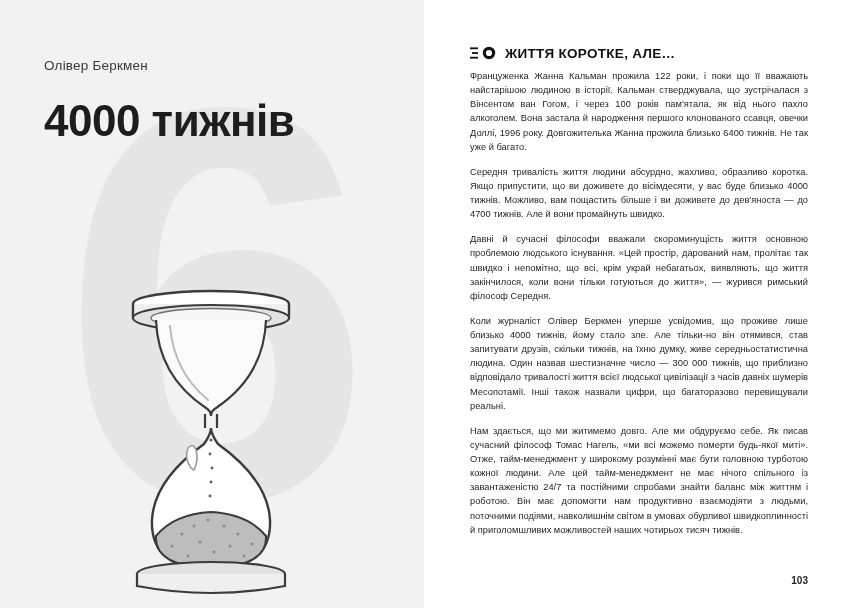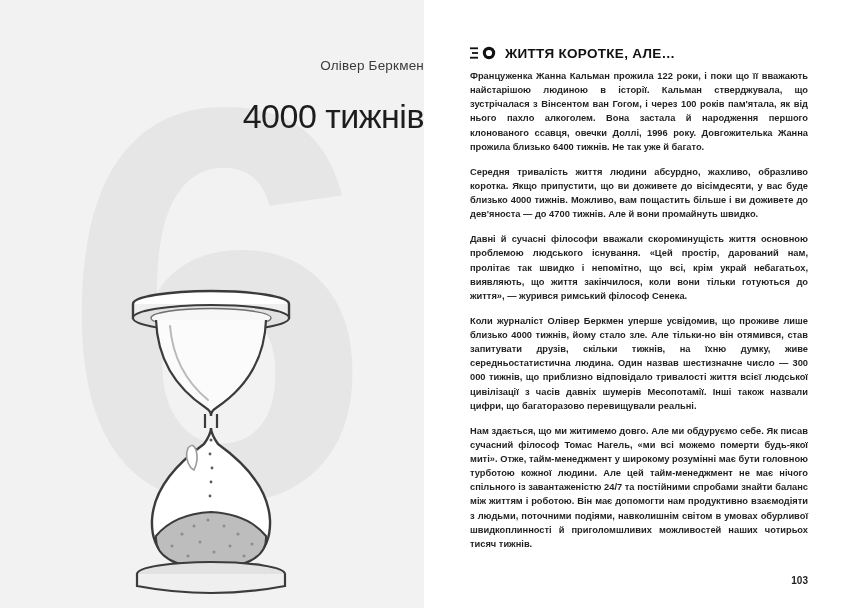--- a/index.html
+++ b/index.html
@@ -38,34 +38,33 @@
     font-weight: 700;
     color: #e6e6e6;
     line-height: 1;
     user-select: none;
     letter-spacing: -10px;
   }
   .left-text {
     position: relative;
     z-index: 3;
     padding: 58px 0 0 44px;
-    text-align: right;
   }
   .author {
     font-size: 13.5px;
     color: #3a3a3a;
     letter-spacing: .2px;
     margin-bottom: 26px;
   }
   .book-title {
-    font-size: 34px;
-    font-weight: 400;
+    font-size: 44px;
+    font-weight: 700;
     letter-spacing: -0.5px;
     color: #1d1d1d;
-    margin: 0 0 22px 12px;
+    margin: 0 0 22px 0;
     line-height: 1;
   }
   .subtitle {
     font-size: 16px;
     color: #2e2e2e;
     letter-spacing: .1px;
   }
   .hourglass {
     position: absolute;
     z-index: 2;
@@ -114,21 +113,20 @@
     color: #111;
     text-transform: uppercase;
   }
   .para {
     font-size: 9.3px;
     line-height: 1.52;
     text-align: justify;
     color: #231f20;
     margin: 0 0 11px 0;
     hyphens: auto;
-    font-weight: bold;
   }
   .page-number {
     position: absolute;
     right: 40px;
     bottom: 22px;
     font-size: 10px;
     font-weight: 700;
     color: #231f20;
   }
 </style>
@@ -202,21 +200,21 @@
           <circle cx="19" cy="7" r="3.1" fill="#fff"></circle>
           <rect x="0" y="1.4" width="8" height="1.8" fill="#111"></rect>
           <rect x="2" y="6.1" width="6" height="1.8" fill="#111"></rect>
           <rect x="0" y="10.8" width="8" height="1.8" fill="#111"></rect>
         </svg>
         <span class="chapter-title">ЖИТТЯ КОРОТКЕ, АЛЕ…</span>
       </div>
 
       <p class="para">Француженка Жанна Кальман прожила 122 роки, і поки що її вважають найстарішою людиною в історії. Кальман стверджувала, що зустрічалася з Вінсентом ван Гогом, і через 100 років пам'ятала, як від нього пахло алкоголем. Вона застала й народження першого клонованого ссавця, овечки Доллі, 1996 року. Довгожителька Жанна прожила близько 6400 тижнів. Не так уже й багато.</p>
       <p class="para">Середня тривалість життя людини абсурдно, жахливо, образливо коротка. Якщо припустити, що ви доживете до вісімдесяти, у вас буде близько 4000 тижнів. Можливо, вам пощастить більше і ви доживете до дев'яноста — до 4700 тижнів. Але й вони промайнуть швидко.</p>
-      <p class="para">Давні й сучасні філософи вважали скороминущість життя основною проблемою людського існування. «Цей простір, дарований нам, пролітає так швидко і непомітно, що всі, крім украй небагатьох, виявляють, що життя закінчилося, коли вони тільки готуються до життя», — журився римський філософ Сенека.</p>
+      <p class="para">Давні й сучасні філософи вважали скороминущість життя основною проблемою людського існування. «Цей простір, дарований нам, пролітає так швидко і непомітно, що всі, крім украй небагатьох, виявляють, що життя закінчилося, коли вони тільки готуються до життя», — журився римський філософ Середня.</p>
       <p class="para">Коли журналіст Олівер Беркмен уперше усвідомив, що проживе лише близько 4000 тижнів, йому стало зле. Але тільки-но він отямився, став запитувати друзів, скільки тижнів, на їхню думку, живе середньостатистична людина. Один назвав шестизначне число — 300 000 тижнів, що приблизно відповідало тривалості життя всієї людської цивілізації з часів давніх шумерів Месопотамії. Інші також назвали цифри, що багаторазово перевищували реальні.</p>
       <p class="para">Нам здається, що ми житимемо довго. Але ми обдуруємо себе. Як писав сучасний філософ Томас Нагель, «ми всі можемо померти будь-якої миті». Отже, тайм-менеджмент у широкому розумінні має бути головною турботою кожної людини. Але цей тайм-менеджмент не має нічого спільного із завантаженістю 24/7 та постійними спробами знайти баланс між життям і роботою. Він має допомогти нам продуктивно взаємодіяти з людьми, поточними подіями, навколишнім світом в умовах обурливої швидкоплинності й приголомшливих можливостей наших чотирьох тисяч тижнів.</p>
 
     </div>
     <div class="page-number">103</div>
   </div>
 
 </div>
 
 </body></html>

